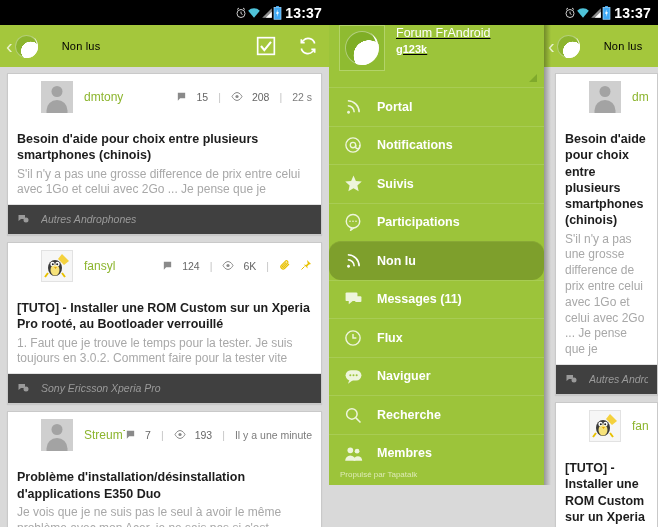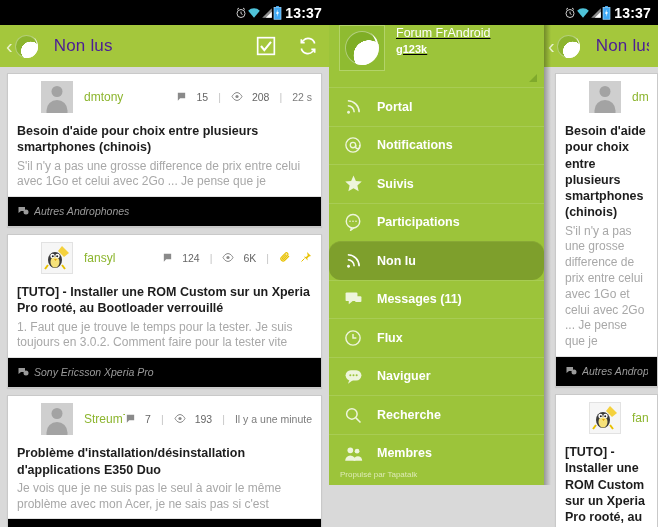--- a/index.html
+++ b/index.html
@@ -72,23 +72,23 @@
     content: "";
     position: absolute;
     left: -6px; top: -4px;
     width: 26px; height: 26px;
     border-radius: 50%;
     background: transparent;
     border: 2px solid #ffffff;
     transform: rotate(-20deg);
   }
   .ab-title {
-    color: #4c1d95;
-    font-size: 17px;
-    margin-left: 16px;
+    color: #000000;
+    font-size: 11px;
+    margin-left: 24px;
     letter-spacing: .2px;
     flex: 1 1 auto;
     white-space: nowrap;
     overflow: hidden;
   }
   .ab-actions { display: flex; align-items: center; gap: 18px; }
   .ab-btn { display: flex; align-items: center; justify-content: center; width: 24px; height: 24px; }
 
   
   .list {
@@ -152,35 +152,35 @@
     white-space: nowrap;
   }
   .stats .sep { color: #c4c4c4; margin: 0 1px; }
   .stats .num { color: #666666; }
   .stats .tm { color: #7c7c7c; }
   .card-title {
     font-size: 12.5px;
     font-weight: bold;
     color: #1d1d1d;
     line-height: 1.3;
-    margin-top: 10px;
+    margin-top: 18px;
   }
   .card-snippet {
     font-size: 12px;
     color: #a8a8a8;
     line-height: 1.32;
     margin-top: 3px;
   }
   .card-foot {
     border-top: 1px solid #e3e3e3;
-    background: #000000;
+    background: #404040;
     padding: 5px 9px 6px 9px;
     display: flex;
     align-items: center;
-    gap: 5px;
+    gap: 12px;
   }
   .card-foot .fname {
     font-size: 10.5px;
     font-style: italic;
     color: #9a9a9a;
     white-space: nowrap;
     overflow: hidden;
   }
 
   

